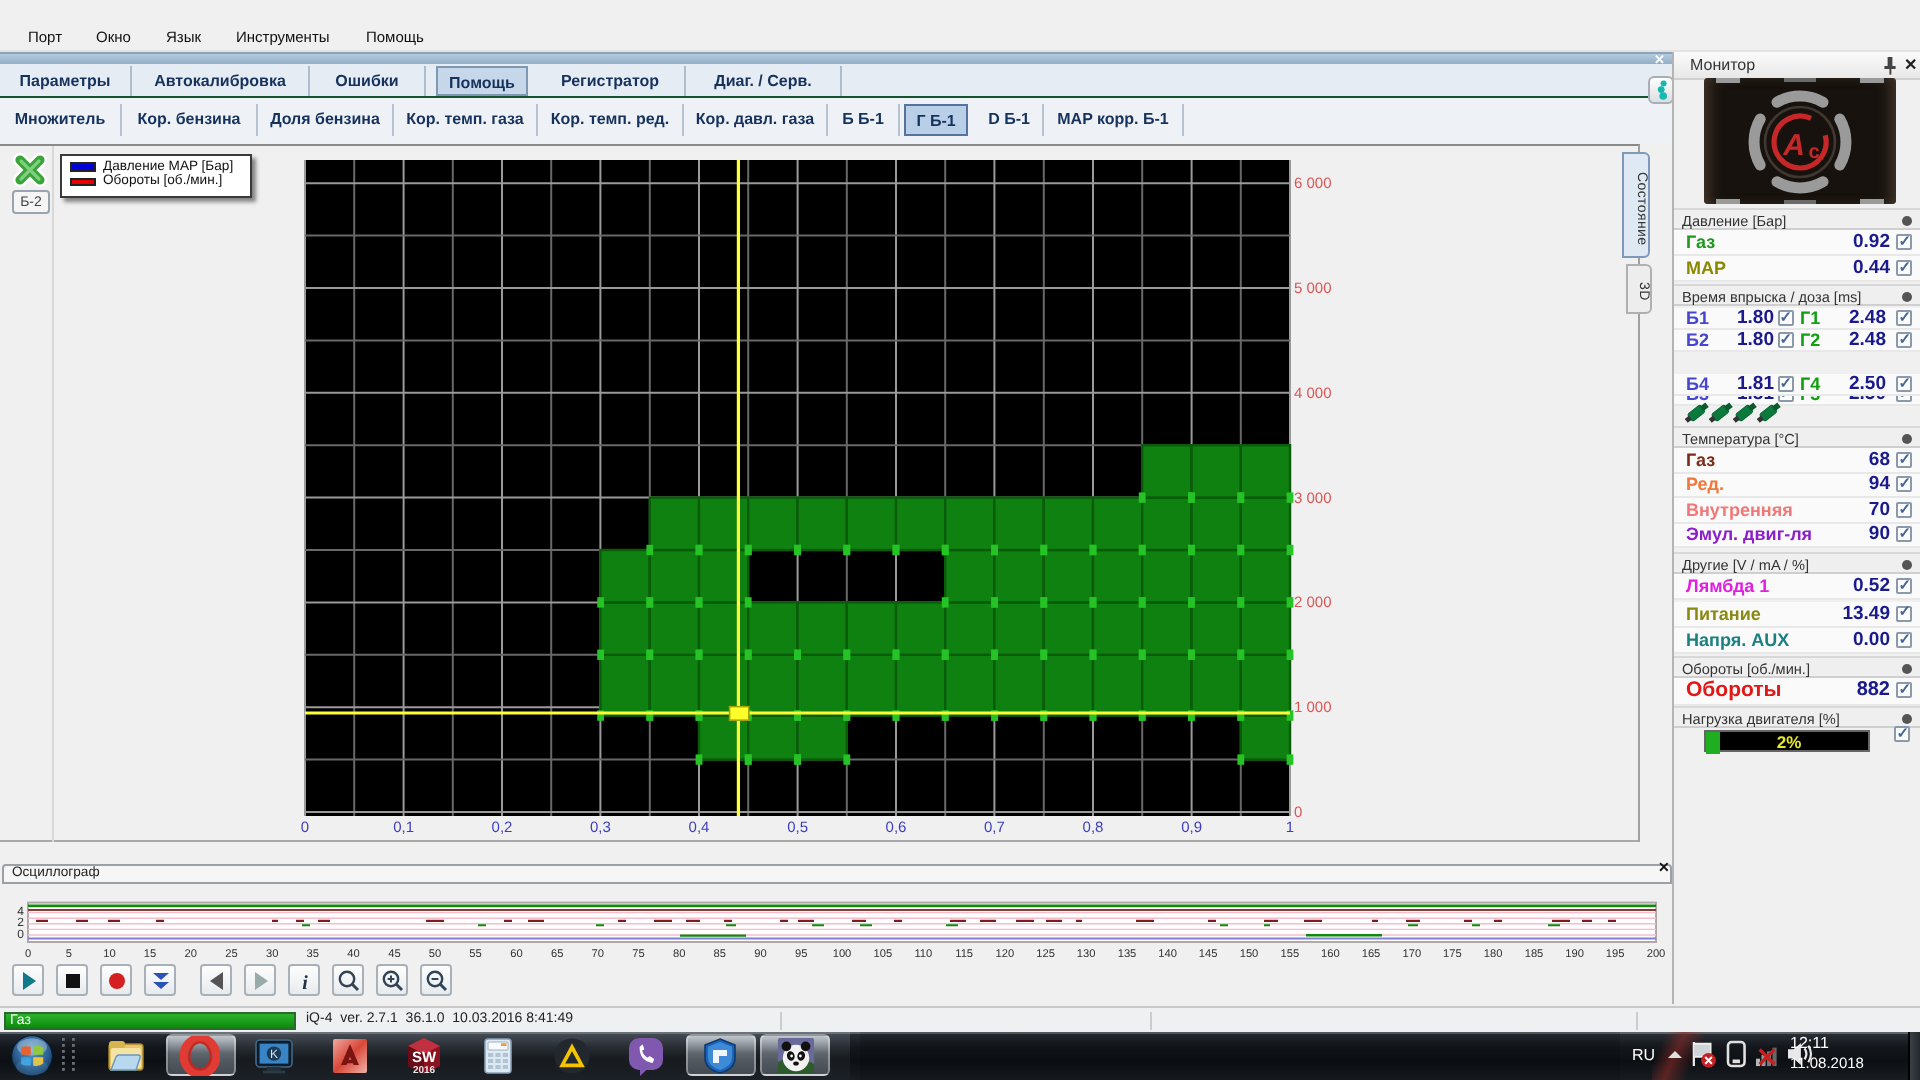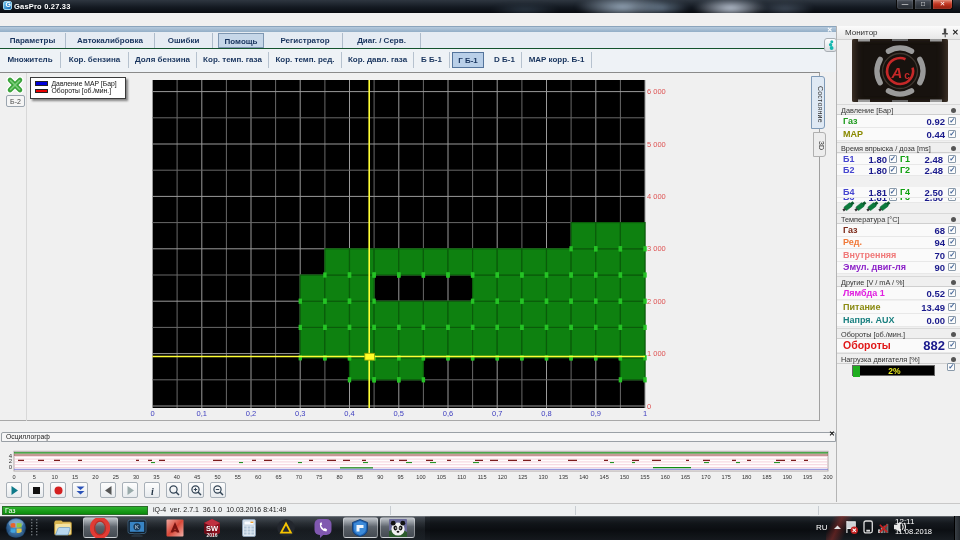--- a/index.html
+++ b/index.html
@@ -100,41 +100,28 @@
 .mrow { position:absolute; left:0; width:124px; background:#fafafa; border-bottom:1px solid #e8e8e8; }
 .mlab { position:absolute; left:6px; top:50%; transform:translateY(-50%); font-size:9px; font-weight:bold; }
 .mval { position:absolute; right:16px; top:50%; transform:translateY(-50%); font-size:9.5px; font-weight:bold; color:#1a1a8c; }
 .cb { position:absolute; right:5px; top:50%; transform:translateY(-50%); width:8px; height:8px; background:#fcfcfc;
   border:1px solid #8a9aaa; border-radius:1px; }
 .cb:after { content:"\2713"; position:absolute; left:0.2px; top:-2.2px; font-size:7.5px; color:#44669a; font-weight:bold; }
 </style></head>
 <body>
 <div id="root">
 
-<div id="titlebar" class="abs">
-  <div class="blob1"></div>
-      <div class="blob2"></div>
-      <div class="blob3"></div>
-      <div class="blob4"></div>
-      <div class="blob5"></div>
-  <div id="appicon"></div>
-  <div id="apptitle">GasPro 0.27.33</div>
-  <div class="winbtns">
-    <div class="winbtn mn">
-          <span>—</span>
-        </div>
-    <div class="winbtn mx">
-          <span>□</span>
-        </div>
-    <div class="winbtn cl">
-          <span>✕</span>
-        </div>
-  </div>
+
+<div id="menubar" class="abs">
+  <span style="left:14px">Порт</span>
+  <span style="left:48px">Окно</span>
+  <span style="left:83px">Язык</span>
+  <span style="left:118px">Инструменты</span>
+  <span style="left:183px">Помощь</span>
 </div>
-
 
 <div id="mdistrip" class="abs">
       <span id="mdix">✕</span>
     </div>
 
 <div id="tabs1" class="abs">
       <div class="tab1" style="left:0px;width:66px">Параметры</div>
 <div class="tab1" style="left:66px;width:89px">Автокалибровка</div>
 <div class="tab1" style="left:155px;width:58px">Ошибки</div>
 <div class="tab1 sel1" style="left:218px;width:46px">Помощь</div>
@@ -838,21 +825,21 @@
         <span class="cb"></span>
       </div>
 <div class="mrow" style="top:288px;height:13px">
         <span class="mlab" style="color:#1a8080">Напря. AUX</span>
         <span class="mval">0.00</span>
         <span class="cb"></span>
       </div>
 <div class="mhdr" style="top:301.5px">Обороты [об./мин.]<span class="mico"></span></div>
 <div class="mrow" style="top:312.5px;height:14px">
         <span class="mlab" style="color:#e01818;font-size:10.5px">Обороты</span>
-        <span class="mval" style="font-size:13px">882</span>
+        <span class="mval" style="font-size:10px">882</span>
         <span class="cb"></span>
       </div>
 <div class="mhdr" style="top:327px">Нагрузка двигателя [%]<span class="mico"></span></div>
 <div style="position:absolute;left:15px;top:338.5px;width:83px;height:11px;background:#000;border:1px solid #666">
         <div style="position:absolute;left:0;top:0;width:7px;height:11px;background:#1fae1f"></div>
         <div style="position:absolute;left:0;top:0;width:83px;height:11px;color:#e8e820;font-weight:bold;font-size:8.5px;text-align:center;line-height:11px">2%</div>
       </div>
       <div class="cb" style="top:341px"></div>
 </div>
 

